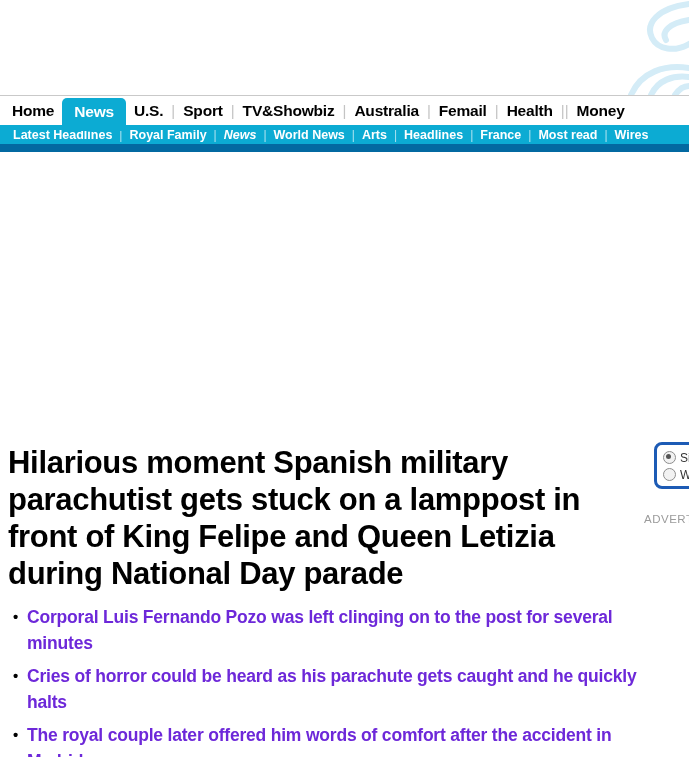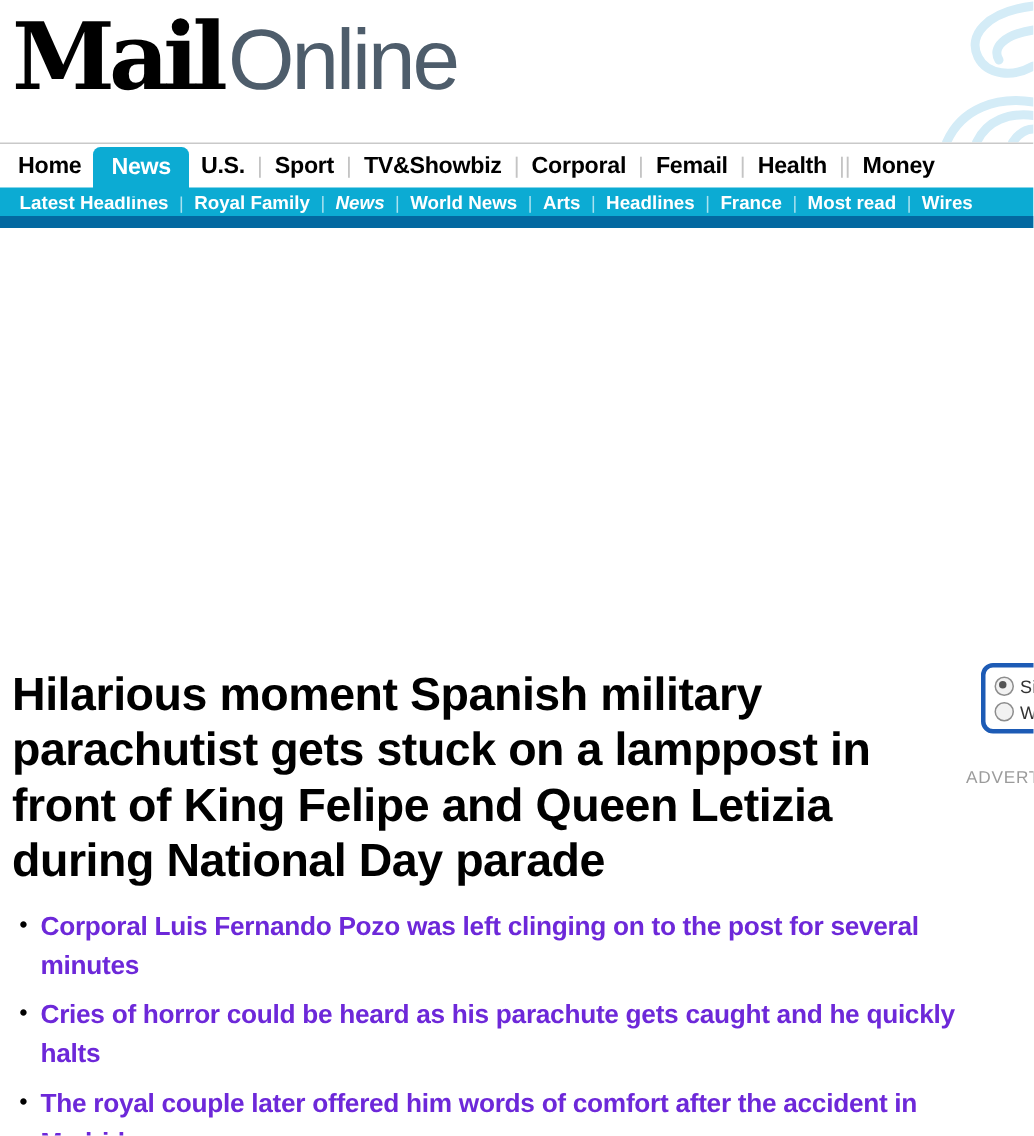--- a/index.html
+++ b/index.html
@@ -76,44 +76,41 @@
     color:#6d28d9;margin-bottom:7px;letter-spacing:-0.2px;
   }
   .bullets li::before{
     content:"\2022";position:absolute;left:5px;top:0;font-size:15px;color:#000;
   }
 </style>
 </head>
 <body>
 
 <div class="masthead">
-  <div class="logo">
-    <span class="logo-mail">Mail</span><span class="logo-online">Online</span>
-  </div>
   <svg class="swirl" width="84" height="95" viewBox="0 0 84 95">
     <g fill="none" stroke="#d4ecf7" stroke-width="6" stroke-linecap="round">
       <path d="M84,4 C52,8 40,24 47,38 C53,50 70,52 84,44"></path>
       <path d="M84,20 C64,23 56,32 61,40"></path>
       <path d="M26,95 C36,72 60,64 84,68"></path>
       <path d="M46,95 C53,80 68,75 84,77"></path>
       <path d="M70,95 C74,89 79,86 84,86"></path>
     </g>
   </svg>
 </div>
 
 <div class="nav1">
   <a class="n1item">Home</a>
   <a class="n1item active">News</a>
   <a class="n1item">U.S.</a>
   <span class="sep1">|</span>
   <a class="n1item">Sport</a>
   <span class="sep1">|</span>
   <a class="n1item">TV&amp;Showbiz</a>
   <span class="sep1">|</span>
-  <a class="n1item">Corporal</a>
+  <a class="n1item">Australia</a>
   <span class="sep1">|</span>
   <a class="n1item">Femail</a>
   <span class="sep1">|</span>
   <a class="n1item">Health</a>
   <span class="sep1">|</span>
   <span class="sep1">|</span>
   <a class="n1item">Money</a>
 
 </div>
 

